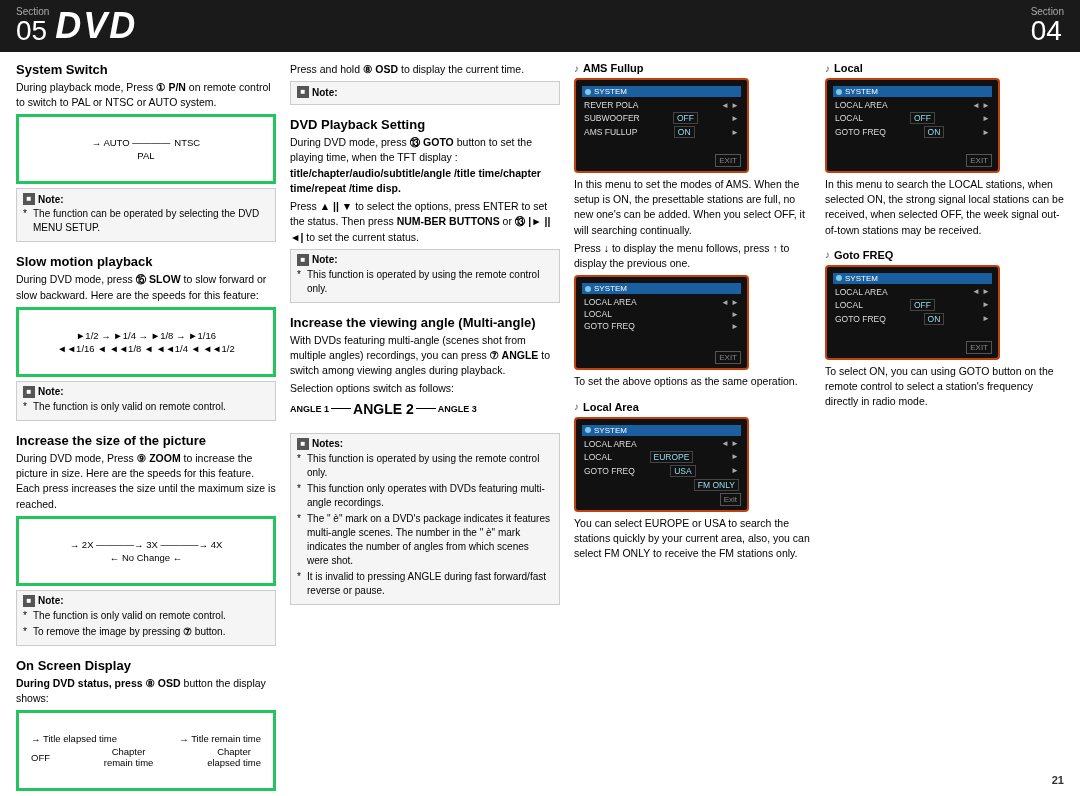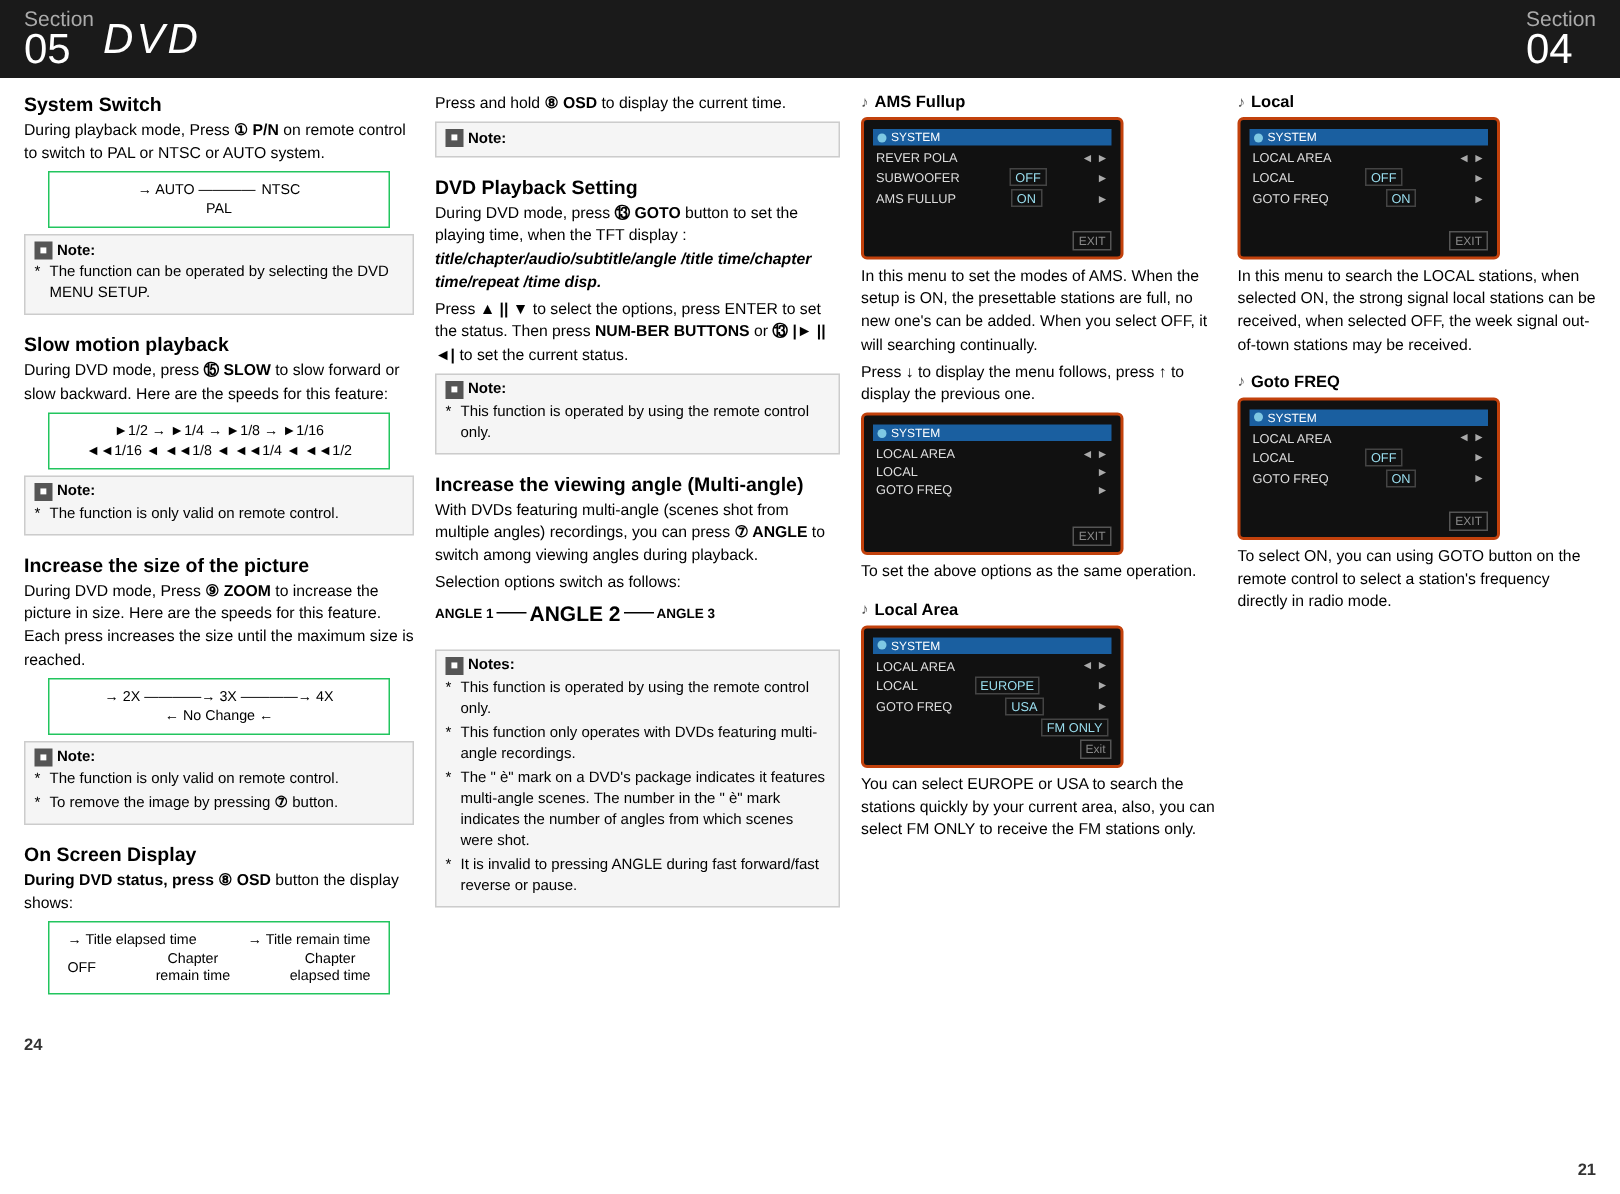--- a/index.html
+++ b/index.html
@@ -21,21 +21,21 @@
       color: #fff;
       padding: 4px 16px;
       height: 52px;
     }
     .header-left, .header-right {
       display: flex;
       align-items: center;
       gap: 6px;
     }
     .section-label {
-      font-size: 14px;
+      font-size: 10px;
       color: #aaa;
       line-height: 1;
     }
     .section-num {
       font-size: 28px;
       font-weight: normal;
       color: #fff;
       line-height: 1;
     }
     .header-title {
@@ -128,24 +128,24 @@
       height: 12px;
       background: #555;
       color: #fff;
       font-size: 8px;
       text-align: center;
       line-height: 12px;
       font-weight: bold;
     }
 
     .diagram-box {
-      border: 1px solid #22c55e;
-      padding: 4px 8px;
+      border: 3px solid #22c55e;
+      padding: 18px 8px;
       font-size: 9.5px;
-      margin: 4px 16px;
+      margin: 4px 0;
       text-align: center;
     }
 
     .diagram-row {
       display: flex;
       align-items: center;
       justify-content: center;
       gap: 4px;
       font-size: 9.5px;
       margin: 2px 0;
@@ -223,21 +223,20 @@
     }
 
     .page-num {
       font-size: 11px;
       font-weight: bold;
       color: #333;
       margin-top: auto;
     }
 
     .italic-text {
-      font-style: italic;
       font-weight: bold;
     }
 
     ul.note-list {
       list-style: none;
       padding: 0;
       margin: 0;
     }
 
     ul.note-list li {
@@ -284,21 +283,21 @@
   </style>
 </head>
 <body>
 
 <div class="header">
   <div class="header-left">
     <div>
       <div class="section-label">Section</div>
       <div class="section-num">05</div>
     </div>
-    <div class="header-title" style="font-size:28px; font-style:italic; font-weight:normal;">DVD</div>
+    <div class="header-title" style="font-size:36px; font-style:italic; font-weight:bold;">DVD</div>
   </div>
   <div class="header-right">
     <div>
       <div class="section-label">Section</div>
       <div class="section-num">04</div>
     </div>
   </div>
 </div>
 
 <div class="content">

